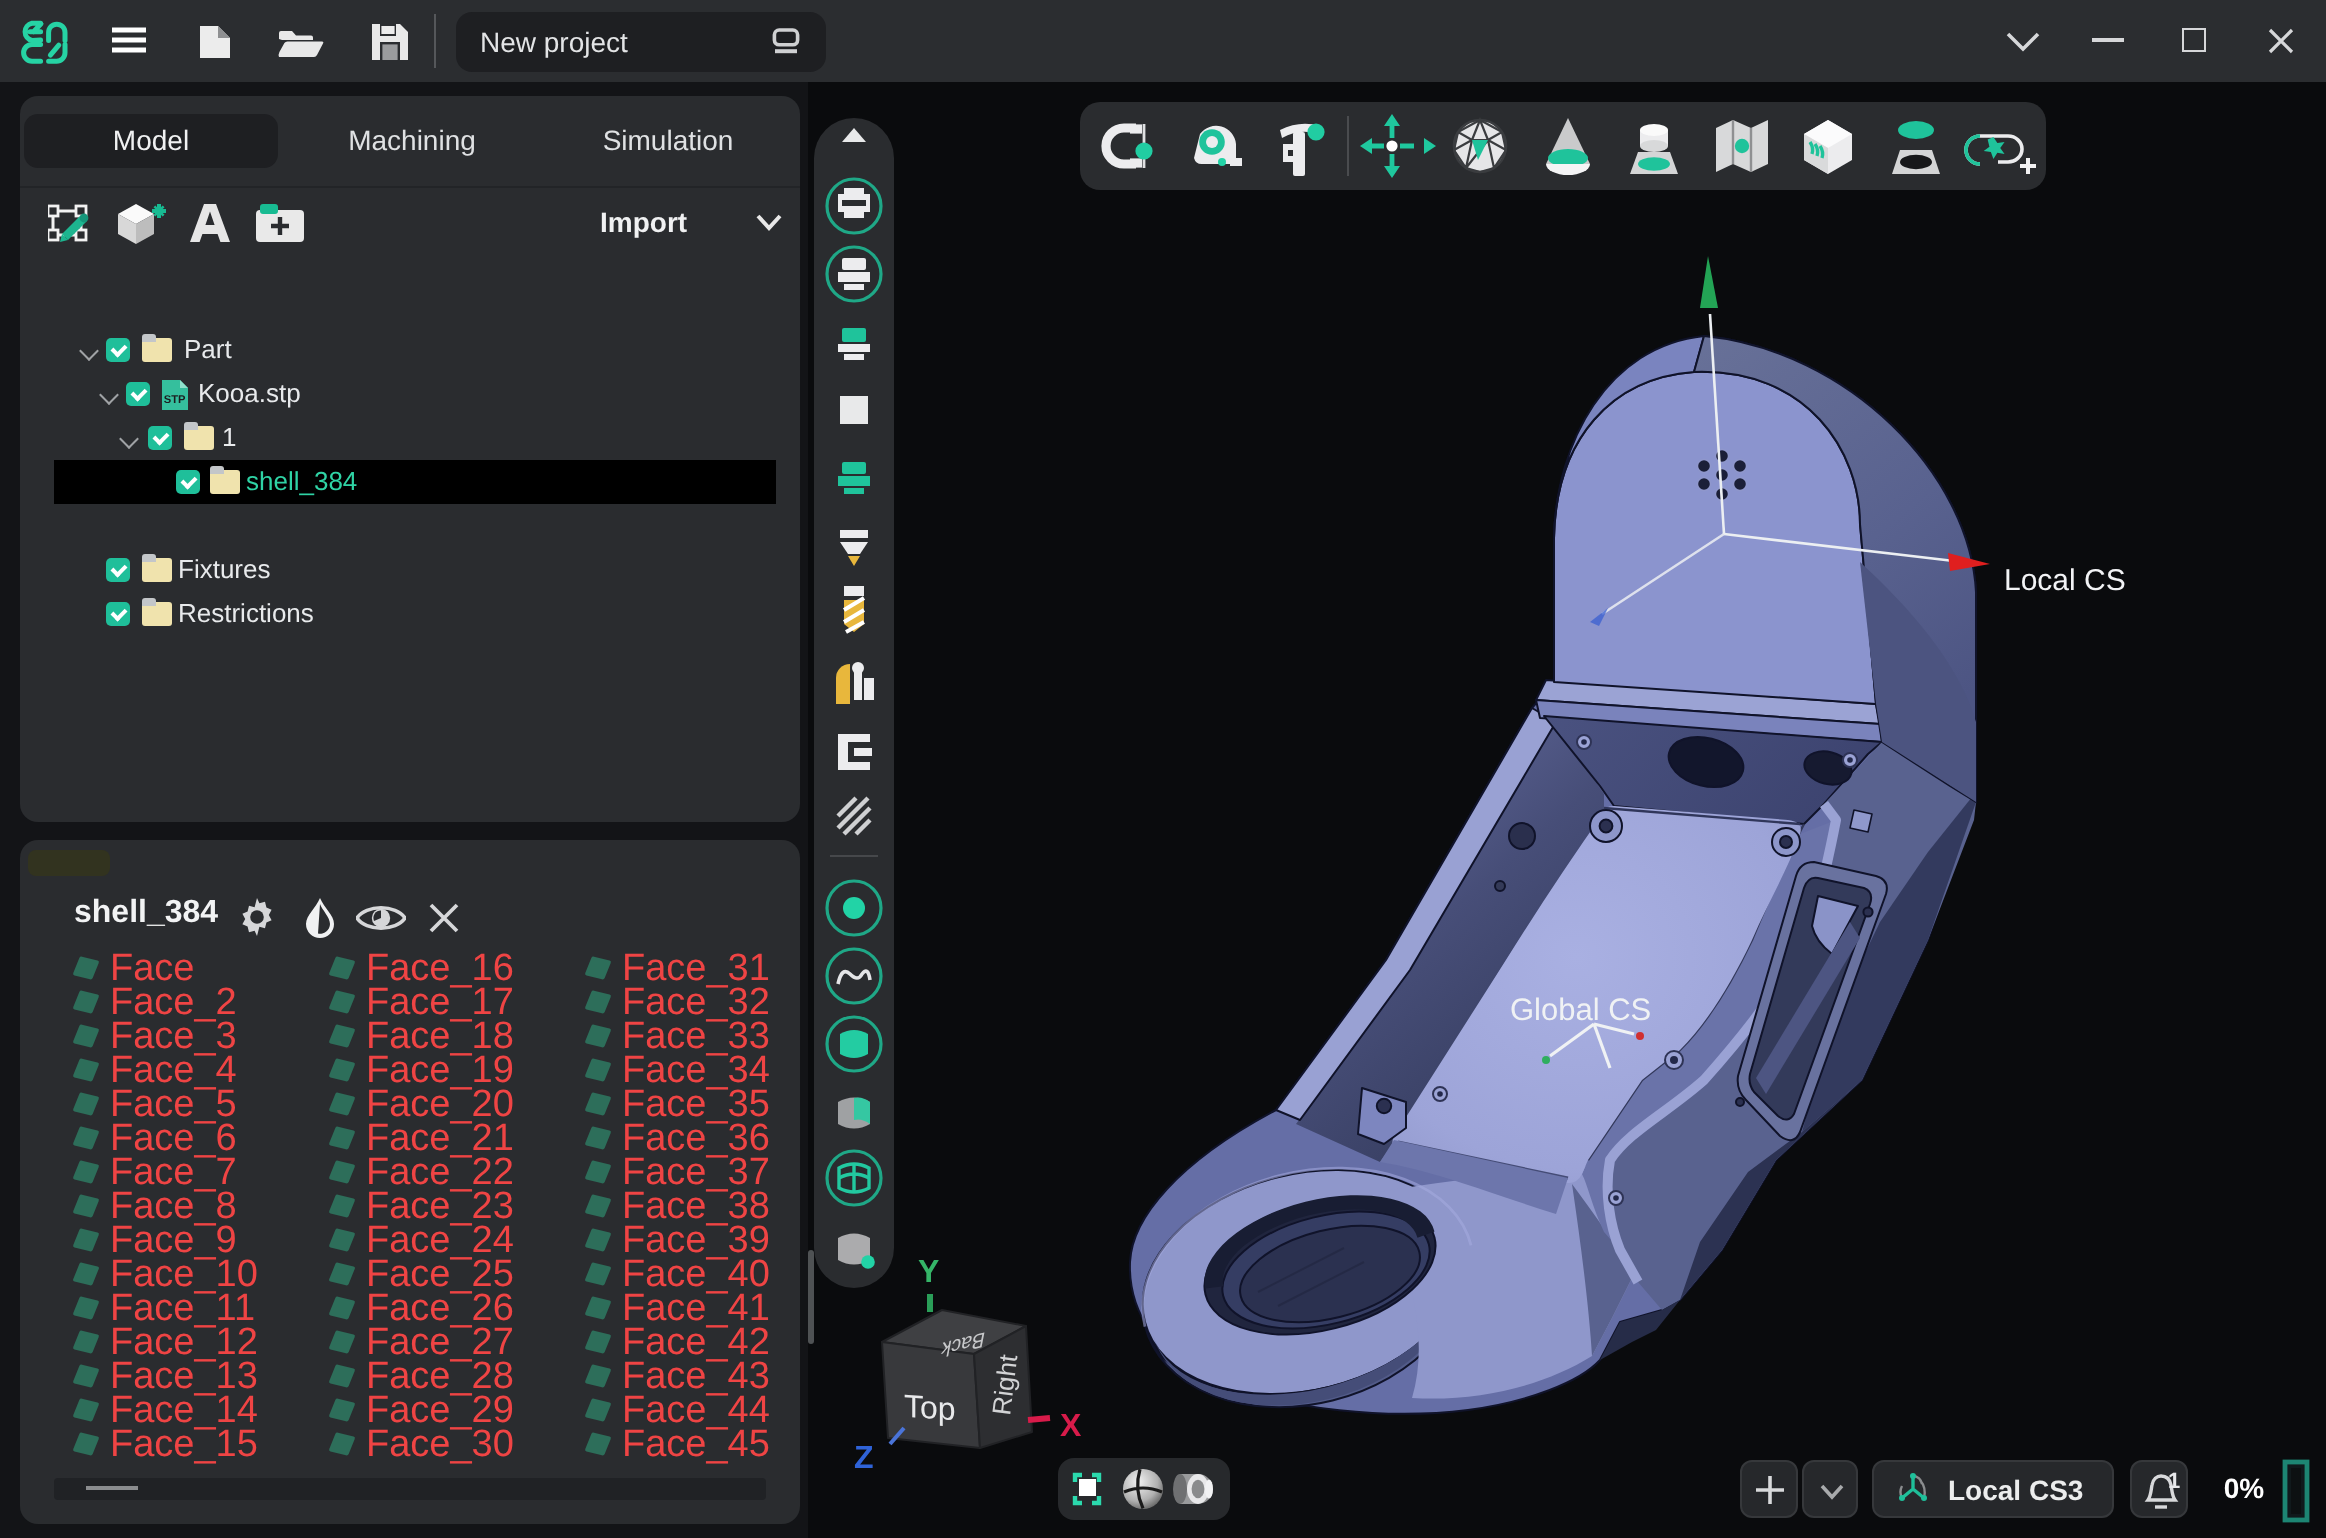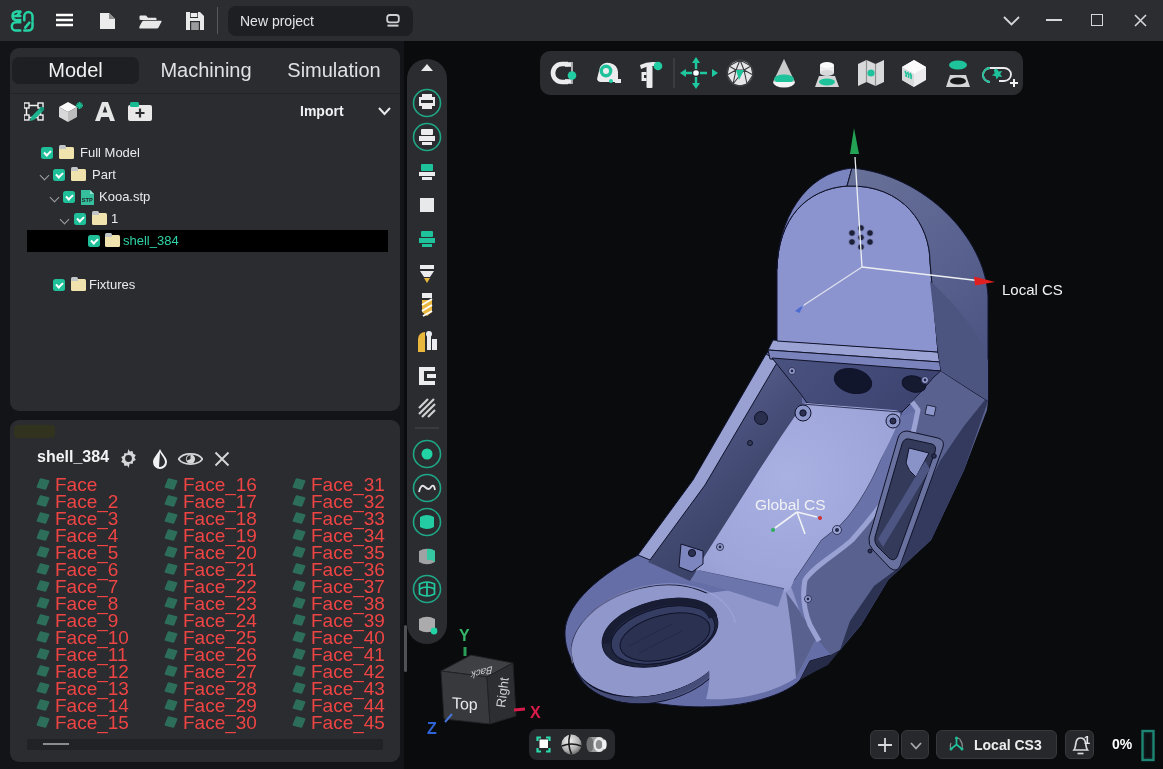--- a/index.html
+++ b/index.html
@@ -3,21 +3,21 @@
 *{margin:0;padding:0;box-sizing:border-box}
 html,body{width:1163px;height:769px;overflow:hidden;background:#0b0c0e;font-family:"Liberation Sans",sans-serif}
 #app{position:relative;width:1163px;height:769px;background:#0b0c0e}
 .abs{position:absolute}
 
 #titlebar{left:0;top:0;width:1163px;height:41px;background:#2b2d30}
 #leftbg{left:0;top:41px;width:404px;height:728px;background:#131417}
 .panel{background:#2a2c2f;border-radius:9px}
 #panel1{left:10px;top:48px;width:390px;height:363px}
 #panel2{left:10px;top:420px;width:390px;height:342px}
-.tab{position:absolute;top:9px;height:27px;line-height:27px;text-align:center;color:#dfe1e3;font-size:20px}
+.tab{position:absolute;top:9px;height:27px;line-height:27px;text-align:center;color:#dfe1e3;font-size:14px}
 #tabModel{left:2px;width:127px;background:#1e1f22;border-radius:7px;color:#f0f1f2}
 #tabMach{left:132px;width:128px}
 #tabSim{left:260px;width:128px}
 #tabsep{left:0;top:45px;width:390px;height:1px;background:#222427}
 .treerow{position:absolute;height:22px;line-height:22px;color:#e8eaec;font-size:13px;white-space:nowrap}
 .chk{position:absolute;width:12px;height:12px;top:5px;background:#1fbf9a;border-radius:2.5px}
 .chk:after{content:"";position:absolute;left:2.5px;top:2.5px;width:5px;height:3px;border-left:2px solid #fff;border-bottom:2px solid #fff;transform:rotate(-45deg)}
 .chev{position:absolute;top:8px;width:8px;height:8px}
 .chev:after{content:"";position:absolute;width:6px;height:6px;border-right:1.6px solid #9fa2a5;border-bottom:1.6px solid #9fa2a5;transform:rotate(45deg);top:0px;left:1px}
 .folder{position:absolute;top:5px;width:15px;height:12px;background:#f0e3ad;border-radius:1.5px}
@@ -298,25 +298,20 @@
           <g stroke="#2a2c2f" stroke-width="2.2">
             <path d="M12 6.5v9M7.5 11h9"></path>
           </g>
         </svg>
    <div class="abs" style="left:290px;top:4px;width:64px;height:26px;color:#f0f1f2;font-weight:bold;font-size:14px;line-height:26px;">Import</div>
    <svg class="abs" style="left:368px;top:13px" width="13" height="9" viewBox="0 0 13 9">
           <path d="M1 1l5.5 6L12 1" fill="none" stroke="#e8e8e8" stroke-width="2"></path>
         </svg>
   </div>
   <div class="abs" id="tree" style="left:0;top:91px;width:390px;height:269px">
-   <div class="treerow" style="left:0;top:3px;width:390px">
-          <span class="chk" style="left:31px"></span>
-          <span class="folder" style="left:49px"></span>
-          <span style="position:absolute;left:70px">Full Model</span>
-        </div>
    <div class="treerow" style="left:0;top:47px;width:390px">
           <span class="chev" style="left:40px"></span>
           <span class="chk" style="left:53px"></span>
           <svg style="position:absolute;left:71px;top:4px" width="13" height="15" viewBox="0 0 13 15">
             <path d="M0 0h9l4 4v11H0z" fill="#35bf9d"></path>
             <path d="M9 0l4 4H9z" fill="#8fe2cc"></path>
             <text x="6.3" y="11.5" font-size="5.6" font-weight="bold" fill="#1c1e20" text-anchor="middle" font-family="Liberation Sans">STP</text>
           </svg>
           <span style="position:absolute;left:89px">Kooa.stp</span>
         </div>
@@ -334,20 +329,25 @@
         </div>
    <div class="treerow" style="left:17px;top:91px;width:361px;background:#000;color:#2fd3a5">
           <span class="chk" style="left:61px"></span>
           <span class="folder" style="left:78px"></span>
           <span style="position:absolute;left:96px">shell_384</span>
         </div>
    <div class="treerow" style="left:0;top:135px;width:358px">
           <span class="chk" style="left:43px"></span>
           <span class="folder" style="left:61px"></span>
           <span style="position:absolute;left:79px">Fixtures</span>
+        </div>
+   <div class="treerow" style="left:0;top:157px;width:390px">
+          <span class="chk" style="left:43px"></span>
+          <span class="folder" style="left:61px"></span>
+          <span style="position:absolute;left:79px">Restrictions</span>
         </div>
   </div>
 </div>
 <div class="abs panel" id="panel2">
   <div class="abs" style="left:4px;top:5px;width:41px;height:13px;background:#32331f;border-radius:4px"></div>
   <div class="abs" id="p2head" style="left:18px;top:26px;width:360px;height:26px">
    <div class="abs" style="left:9px;top:2px;font-weight:bold;font-size:16px;color:#f2f3f4">shell_384</div>
    <svg class="abs" style="left:91px;top:3px" width="19" height="19" viewBox="0 0 19 19" fill="#d6d7d9">
           <path d="M9.5 0l1.2 2.6 2.8-.7.7 2.8 2.6 1.2-1.4 2.6 1.4 2.6-2.6 1.2-.7 2.8-2.8-.7L9.5 19l-1.2-2.6-2.8.7-.7-2.8-2.6-1.2 1.4-2.6L2.2 7.9l2.6-1.2.7-2.8 2.8.7z"></path>
           <circle cx="9.5" cy="9.5" r="3.4" fill="#2a2c2f"></circle>

